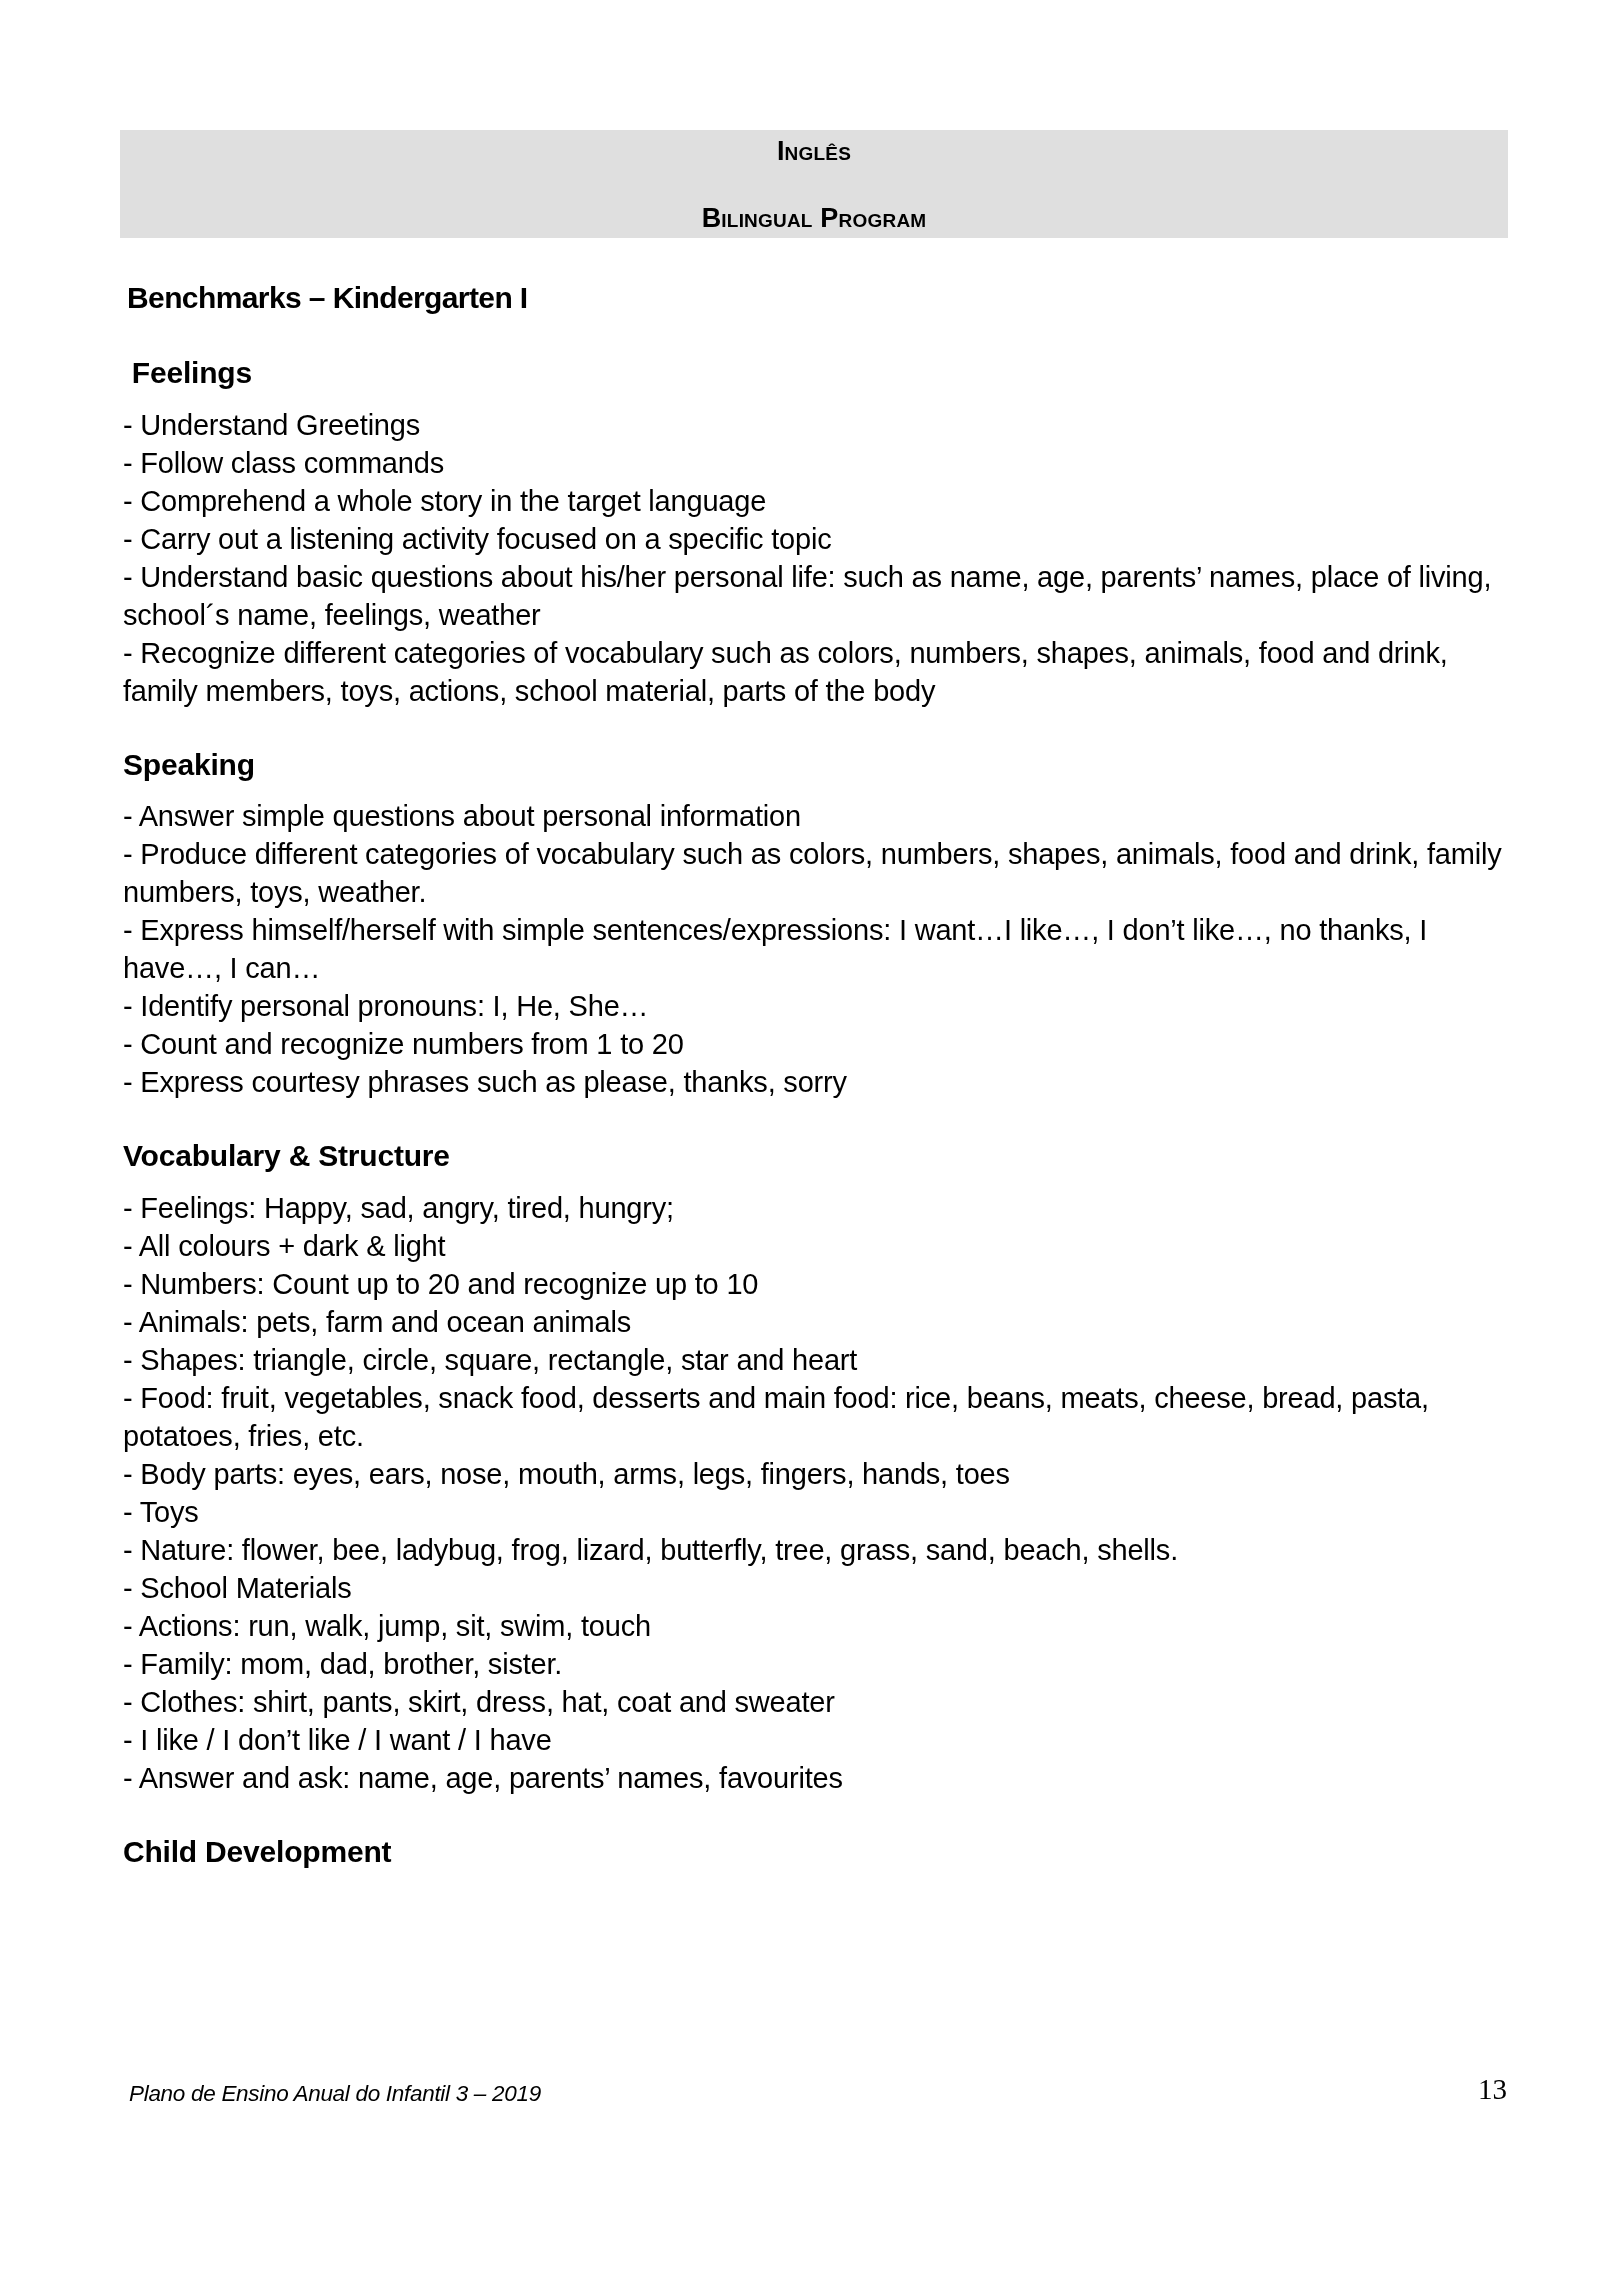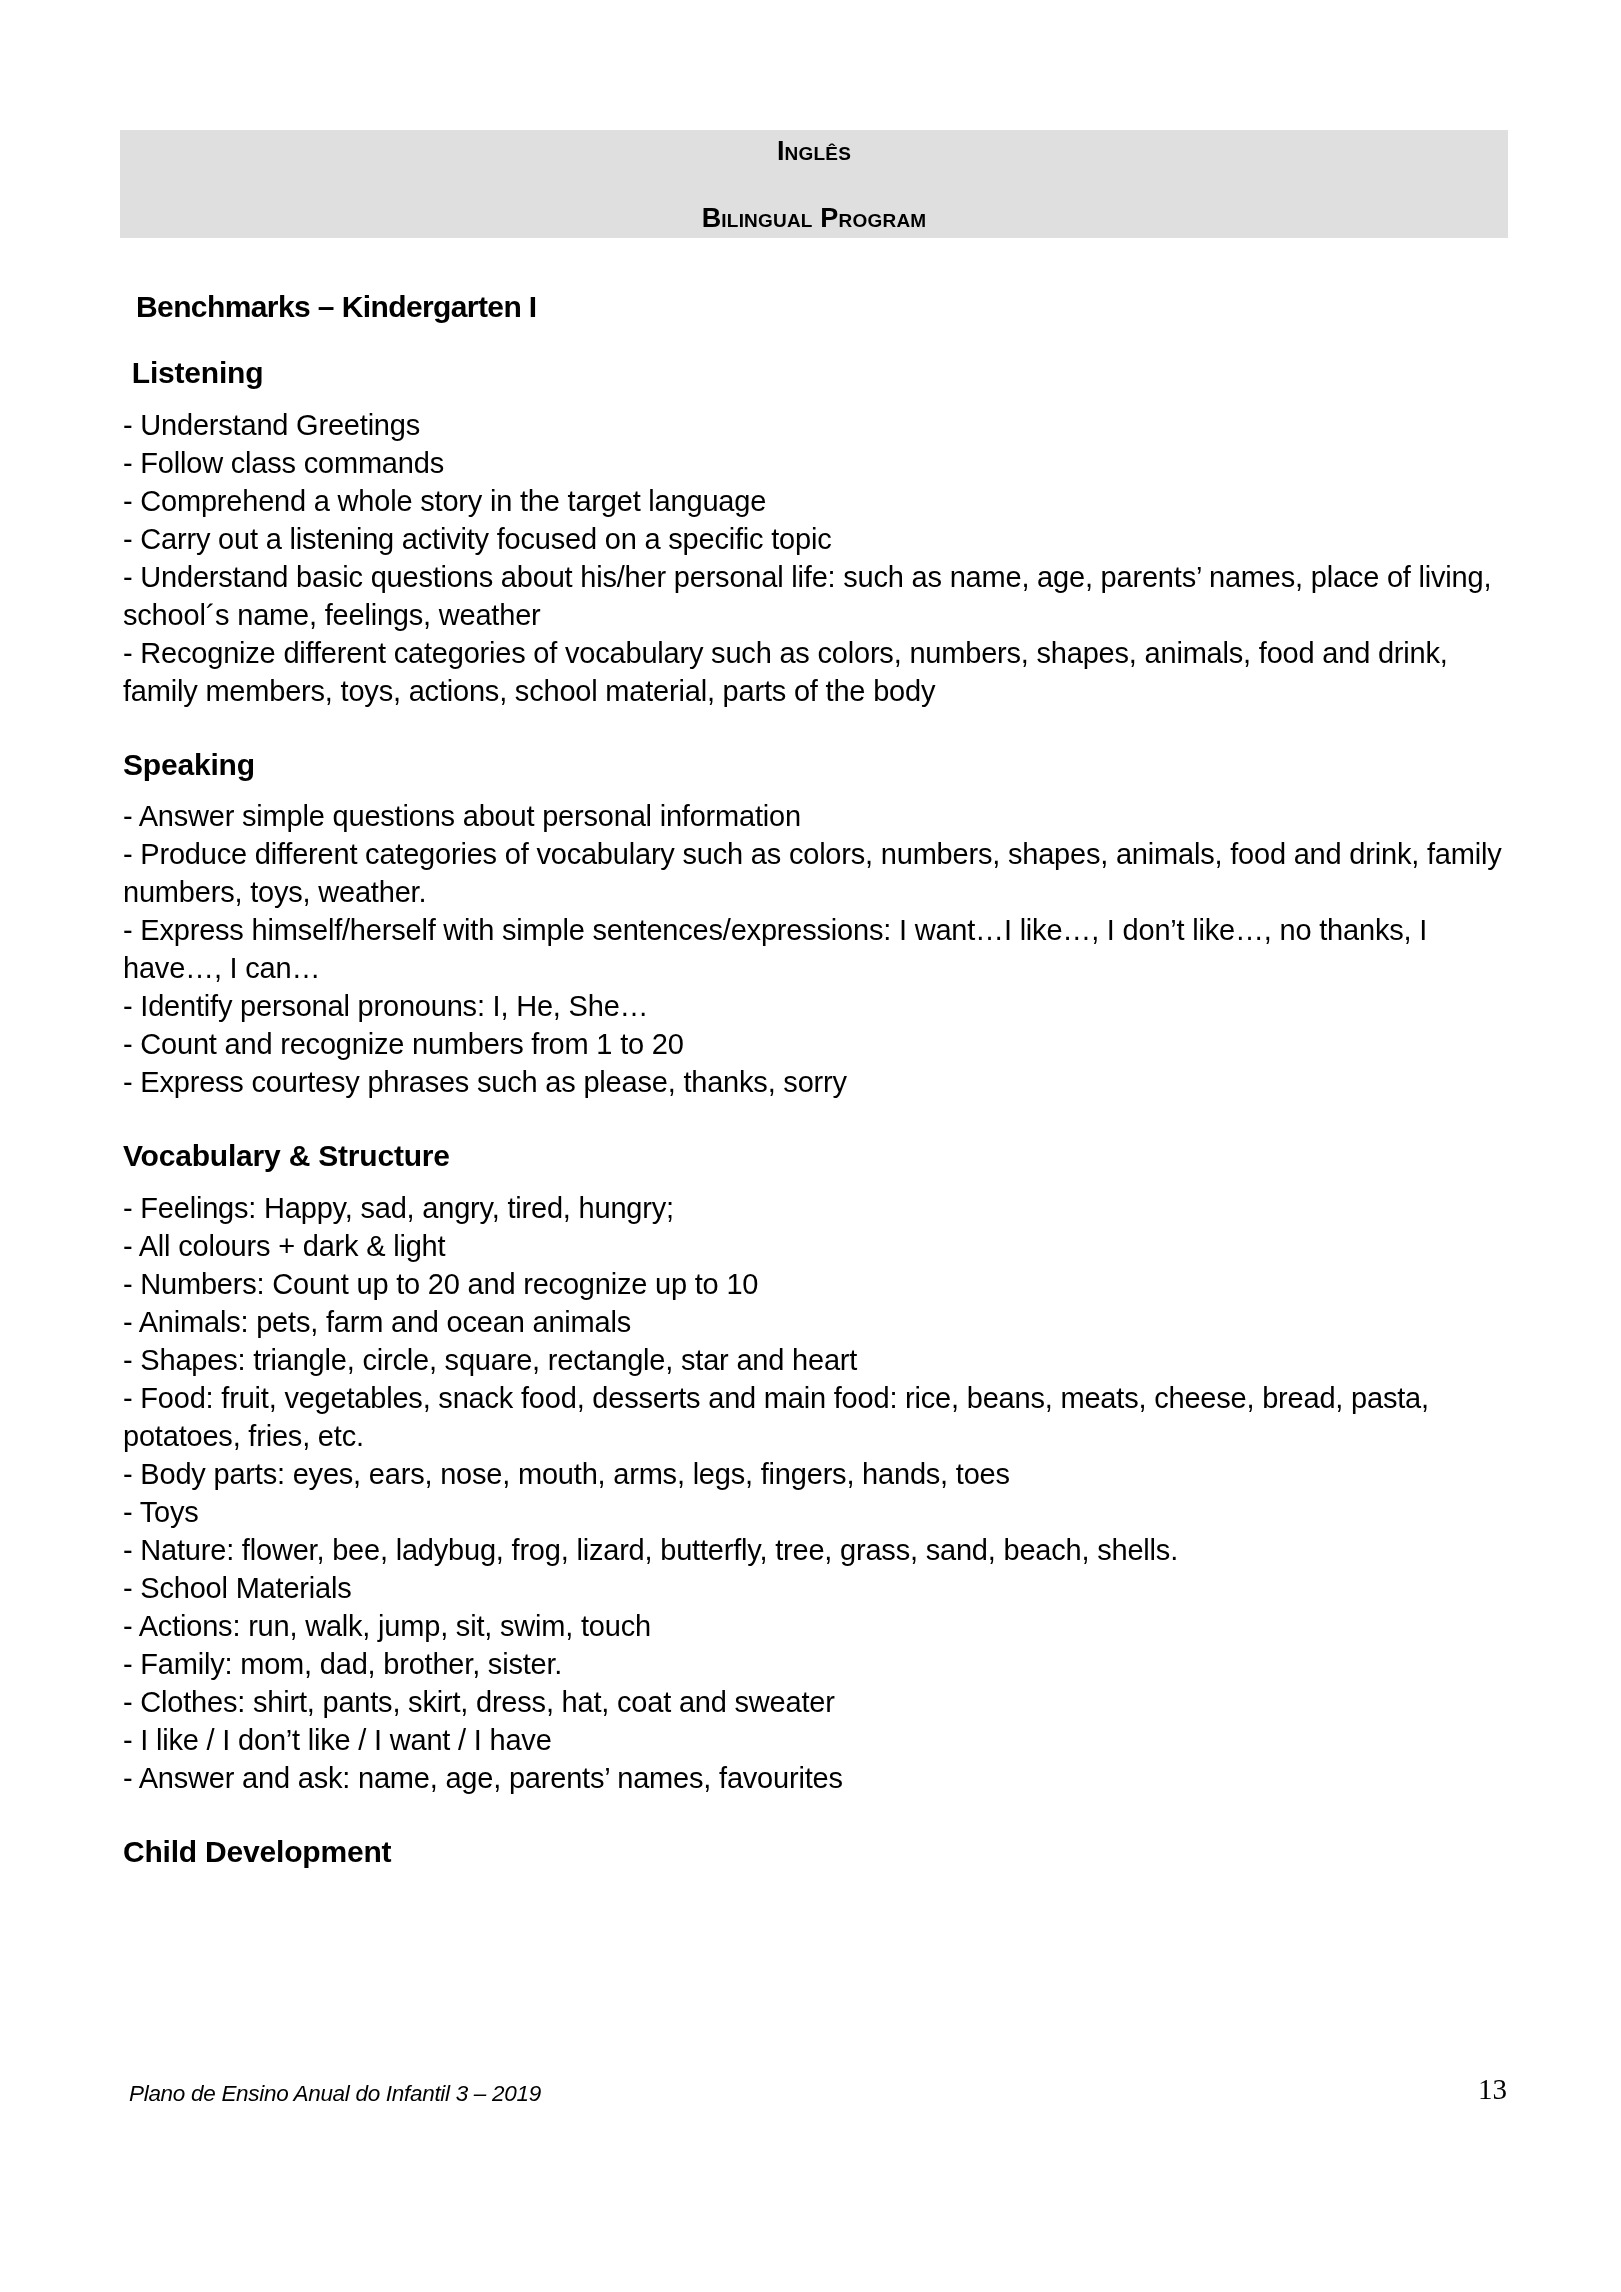--- a/index.html
+++ b/index.html
@@ -40,21 +40,21 @@
 
     .doc-title {
       position: absolute;
       left: 123px;
       top: 274px;
       font-family: "Liberation Sans", sans-serif;
       font-weight: bold;
       font-size: 30px;
       letter-spacing: -0.6px;
       line-height: 39px;
-      margin: 13px;
+      margin: 4px;
     }
 
     .content {
       position: absolute;
       left: 123px;
       top: 353px;
       width: 1392px;
     }
     .section { margin: 0; }
     .section-heading {
@@ -105,21 +105,21 @@
 <div class="header-band">
   <div class="header-line l1">Inglês</div>
   <div class="header-line l2">Bilingual Program</div>
 </div>
 
 <h1 class="doc-title">Benchmarks – Kindergarten I</h1>
 
 <div class="content">
 
   <section class="section">
-    <h2 class="section-heading indent">Listening</h2>
+    <h2 class="section-heading indent">Feelings</h2>
     <ul class="item-list">
       <li>- Understand Greetings</li>
       <li>- Follow class commands</li>
       <li>- Comprehend a whole story in the target language</li>
       <li>- Carry out a listening activity focused on a specific topic</li>
       <li>- Understand basic questions about his/her personal life: such as name, age, parents’ names, place of living, school´s name, feelings, weather</li>
       <li>- Recognize different categories of vocabulary such as colors, numbers, shapes, animals, food and drink, family members, toys, actions, school material, parts of the body</li>
     </ul>
   </section>
 

